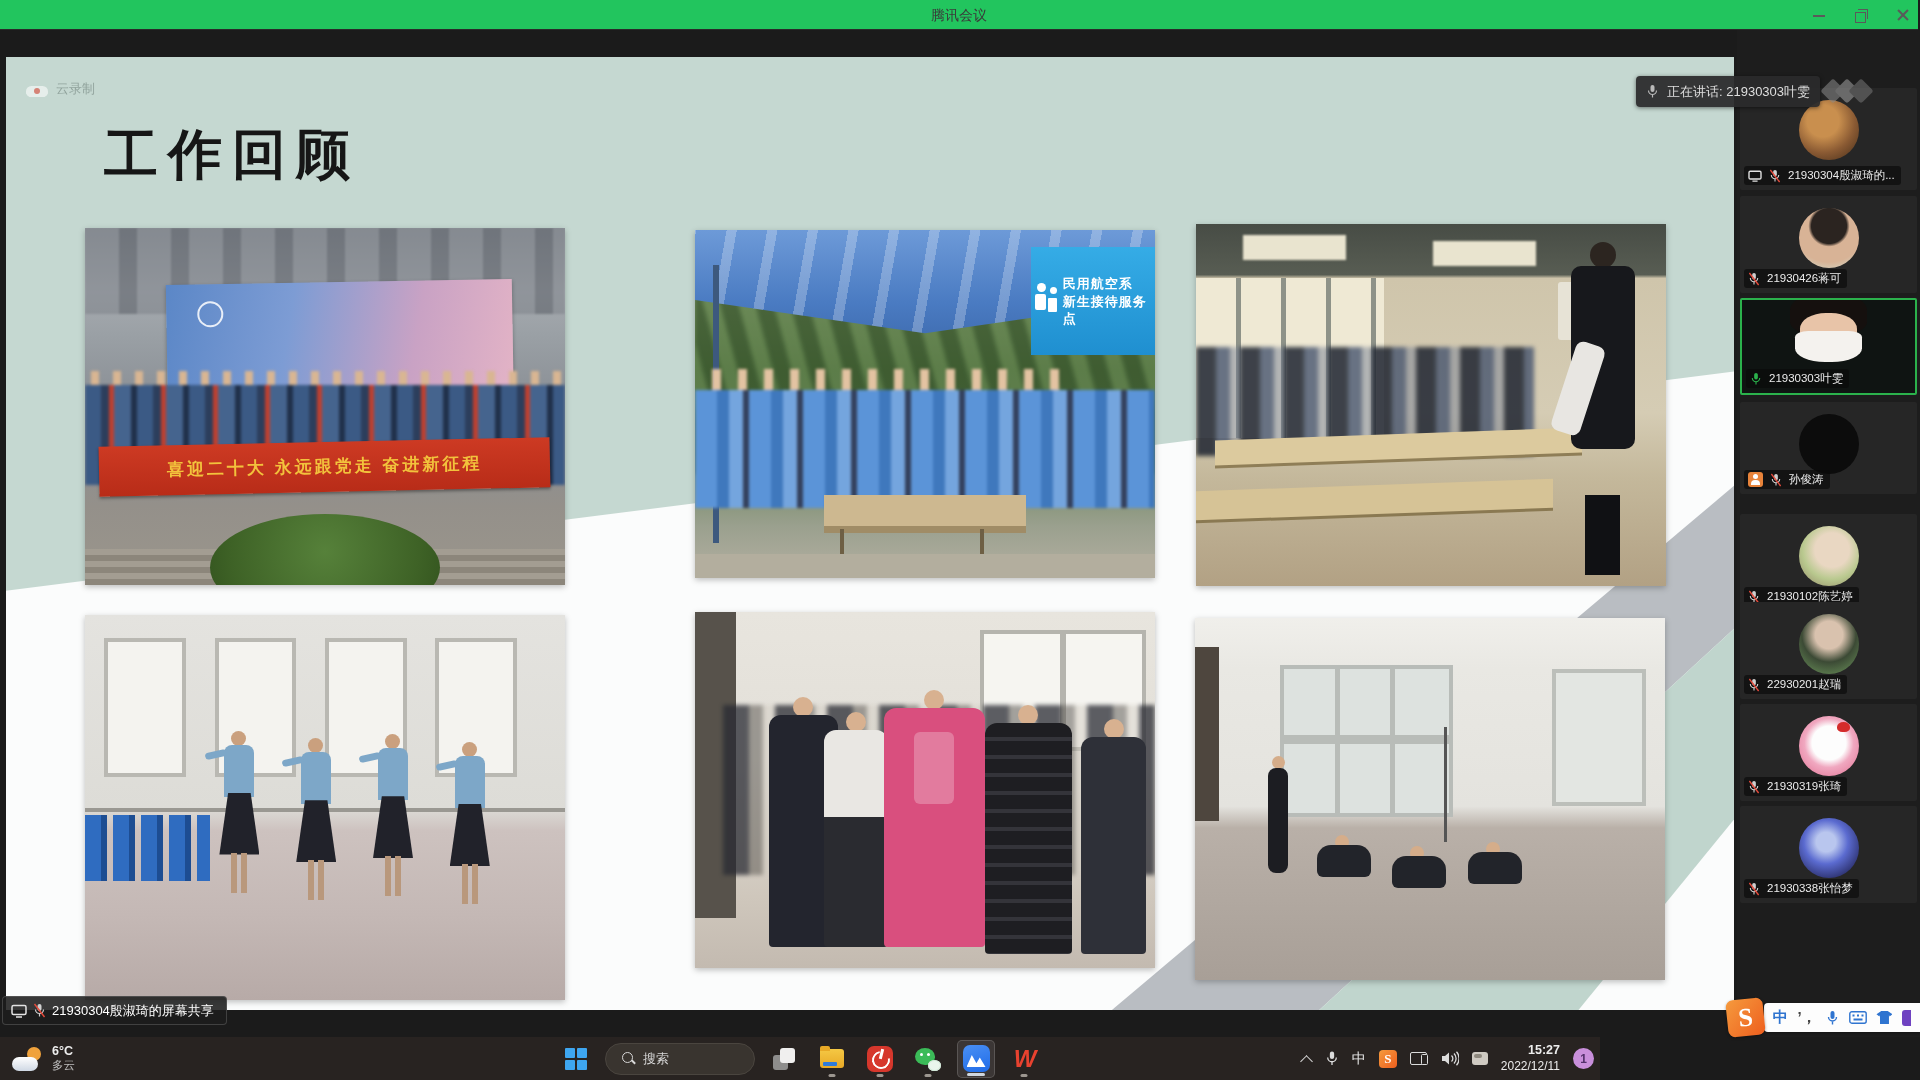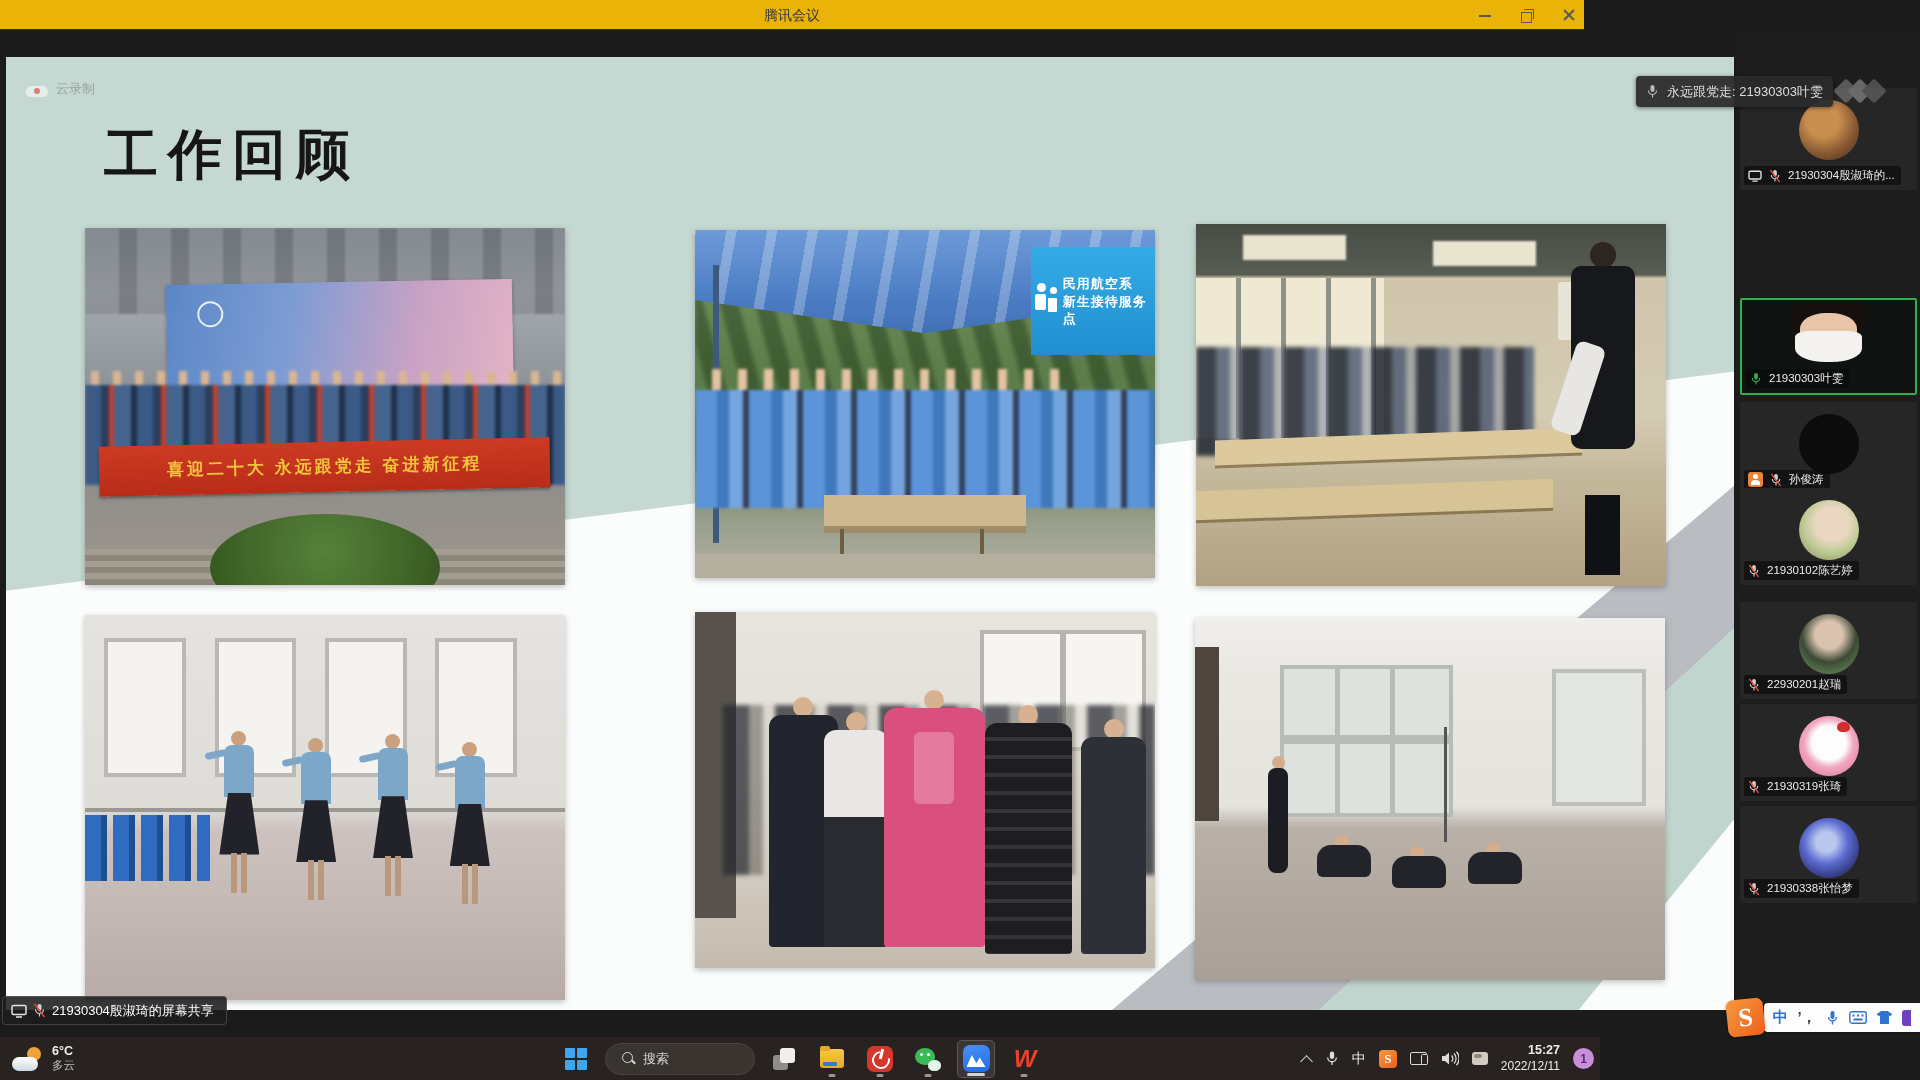--- a/index.html
+++ b/index.html
@@ -1,21 +1,21 @@
 <!DOCTYPE html>
 <html><head>
 <meta charset="utf-8">
 <style>
   * { margin:0; padding:0; box-sizing:border-box; }
   html,body { width:1920px; height:1080px; overflow:hidden; background:#000; }
   body { font-family:"Liberation Sans", sans-serif; }
   .screen { position:relative; width:1920px; height:1080px; background:#1b1b1b; overflow:hidden; }
 
   
-  .titlebar { position:absolute; left:0; top:0; width:1584px; height:30px; background:#eab308; border-bottom:1px solid #2a2a2a; }
+  .titlebar { position:absolute; left:0; top:0; width:1918px; height:30px; background:#22c55e; border-bottom:1px solid #2a2a2a; }
   .titlebar .title { position:absolute; left:0; right:0; top:0; height:30px; line-height:30px; text-align:center; font-size:14px; color:#3a3a3a; }
   .win-controls { position:absolute; right:2px; top:0; height:30px; display:flex; align-items:center; gap:24px; padding-right:4px; }
   .wc { width:18px; height:18px; position:relative; cursor:default; }
   .wc-min::before { content:''; position:absolute; left:3px; top:9px; width:12px; height:2px; background:#5a5a5a; }
   .wc-restore::before { content:''; position:absolute; left:3px; top:6px; width:9px; height:9px; border:1.5px solid #5a5a5a; }
   .wc-restore::after { content:''; position:absolute; left:6px; top:3px; width:9px; height:9px; border-top:1.5px solid #5a5a5a; border-right:1.5px solid #5a5a5a; }
   .wc-close::before, .wc-close::after { content:''; position:absolute; left:2px; top:8px; width:14px; height:2px; background:#5a5a5a; }
   .wc-close::before { transform:rotate(45deg); }
   .wc-close::after { transform:rotate(-45deg); }
 
@@ -154,21 +154,21 @@
   .speaking-pill { position:absolute; left:1636px; top:76px; height:31px; display:flex; align-items:center; gap:8px; padding:0 10px; background:rgba(42,42,44,.94); border-radius:4px; z-index:40; box-shadow:0 1px 4px rgba(0,0,0,.5); }
   .speaking-pill span { color:#dedede; font-size:13px; white-space:nowrap; }
   .avatar-stack { position:absolute; left:100%; top:4px; margin-left:4px; width:60px; height:24px; opacity:.55; }
   .avatar-stack i { position:absolute; top:2px; width:18px; height:18px; background:#8b8b8b; transform:rotate(45deg); border-radius:3px; }
   .avatar-stack i:nth-child(1){ left:0; } .avatar-stack i:nth-child(2){ left:14px; background:#a2a2a2; } .avatar-stack i:nth-child(3){ left:28px; background:#777; }
 
   
   .sidebar { position:absolute; left:1737px; top:30px; width:183px; height:1007px; background:#1d1d1d; }
   .tile { position:absolute; left:3px; width:177px; height:97px; background:#262626; border-radius:2px; overflow:hidden; }
   .t1 { top:58px; height:102px; } .t2 { top:166px; } .t3 { top:268px; }
-  .t4 { top:372px; height:92px; } .t5 { top:458px; } .t6 { top:572px; }
+  .t4 { top:372px; height:92px; } .t5 { top:484px; } .t6 { top:572px; }
   .t7 { top:674px; } .t8 { top:776px; }
   .tile .avatar { position:absolute; left:50%; top:12px; transform:translateX(-50%); width:60px; height:60px; border-radius:50%; overflow:hidden; }
   .av1 { background:radial-gradient(circle at 40% 35%, #c98f4e 0 30%, #8a5a33 60%, #402a18 100%); }
   .av2 { background:radial-gradient(circle at 50% 30%, #2b2420 0 34%, #d8b396 40% 70%, #cfe0d4 100%); }
   .av4 { background:#0c0c0c; }
   .av5 { background:radial-gradient(circle at 55% 40%, #e9d7c2 0 35%, #b9c98f 60%, #8f7f62 100%); }
   .av6 { background:radial-gradient(circle at 50% 35%, #d9c2ae 0 28%, #3c4a35 55%, #6f9a5e 100%); }
   .av7 { background:radial-gradient(circle at 50% 45%, #fdfdfd 0 38%, #f0a8c0 55%, #e06a8e 100%); }
   .av7::after { content:''; position:absolute; right:9px; top:6px; width:13px; height:10px; background:#d42b2b; border-radius:50% 50% 40% 40%; }
   .av8 { background:radial-gradient(circle at 45% 40%, #b9c6ee 0 20%, #5b6bd0 45%, #2a2e68 80%, #14163a 100%); }
@@ -408,21 +408,21 @@
       </svg>
     <span>21930304殷淑琦的屏幕共享</span>
   </div>
 
   <div class="speaking-pill">
     <svg class="ic" width="13" height="15" viewBox="0 0 13 15">
         <rect x="4.5" y="1" width="4" height="7" rx="2" fill="#b9b9b9"></rect>
         <path d="M2.5 6.5a4 4 0 0 0 8 0" fill="none" stroke="#b9b9b9" stroke-width="1.2"></path>
         <line x1="6.5" y1="10.5" x2="6.5" y2="13.5" stroke="#b9b9b9" stroke-width="1.2"></line>
       </svg>
-    <span>永远跟党走: 21930303叶雯</span>
+    <span>正在讲话: 21930303叶雯</span>
     <div class="avatar-stack">
         <i></i>
         <i></i>
         <i></i>
       </div>
   </div>
 
   <div class="sidebar">
 
     <div class="tile t1">
@@ -435,20 +435,32 @@
         <svg class="ic" width="12" height="14" viewBox="0 0 13 15">
             <rect x="4.5" y="1" width="4" height="7" rx="2" fill="#cfcfcf"></rect>
             <path d="M2.5 6.5a4 4 0 0 0 8 0" fill="none" stroke="#cfcfcf" stroke-width="1.2"></path>
             <line x1="6.5" y1="10.5" x2="6.5" y2="13.5" stroke="#cfcfcf" stroke-width="1.2"></line>
             <line x1="1.5" y1="1" x2="11.5" y2="14" stroke="#e84b3c" stroke-width="1.4"></line>
           </svg>
         <span>21930304殷淑琦的...</span>
       </div>
     </div>
 
+    <div class="tile t2">
+      <div class="avatar av2"></div>
+      <div class="name-pill">
+        <svg class="ic" width="12" height="14" viewBox="0 0 13 15">
+            <rect x="4.5" y="1" width="4" height="7" rx="2" fill="#cfcfcf"></rect>
+            <path d="M2.5 6.5a4 4 0 0 0 8 0" fill="none" stroke="#cfcfcf" stroke-width="1.2"></path>
+            <line x1="6.5" y1="10.5" x2="6.5" y2="13.5" stroke="#cfcfcf" stroke-width="1.2"></line>
+            <line x1="1.5" y1="1" x2="11.5" y2="14" stroke="#e84b3c" stroke-width="1.4"></line>
+          </svg>
+        <span>21930426蒋可</span>
+      </div>
+    </div>
 
     <div class="tile t3 tile-video">
       <div class="vface">
           <div class="hair"></div>
           <div class="skin"></div>
           <div class="mask"></div>
         </div>
       <div class="name-pill">
         <svg class="ic" width="12" height="14" viewBox="0 0 13 15">
             <rect x="4.5" y="1" width="4" height="7" rx="2" fill="#2bb24c"></rect>

